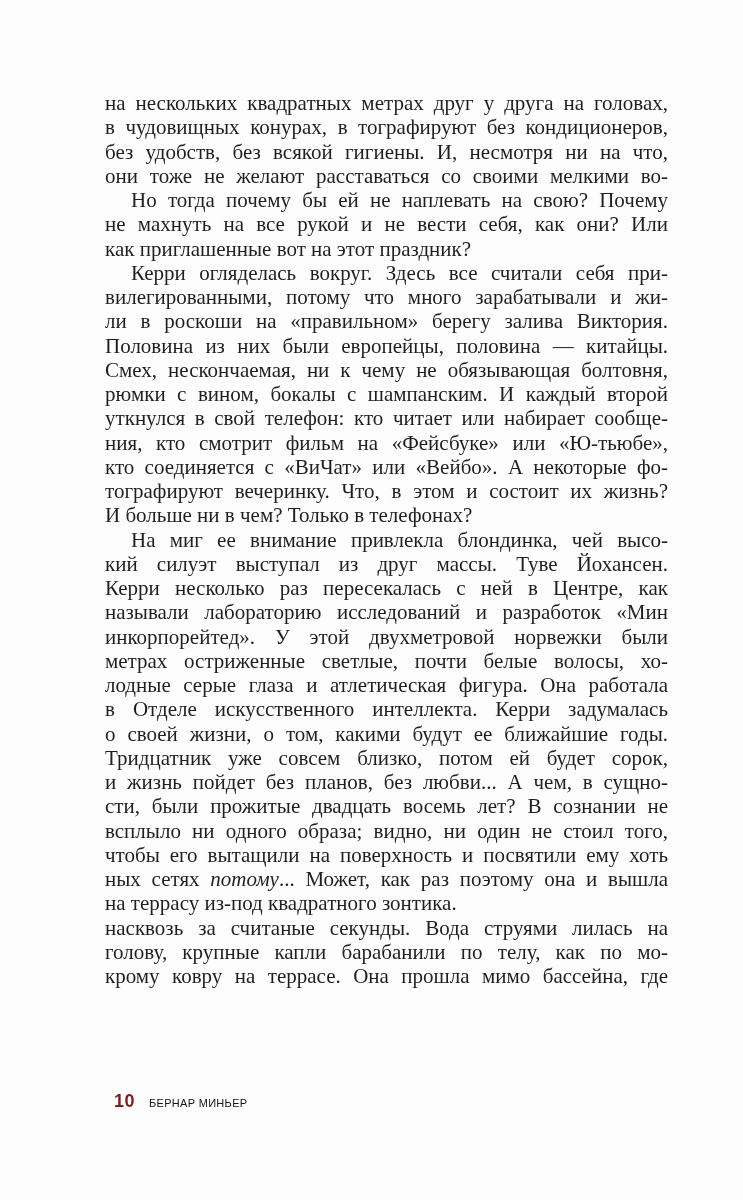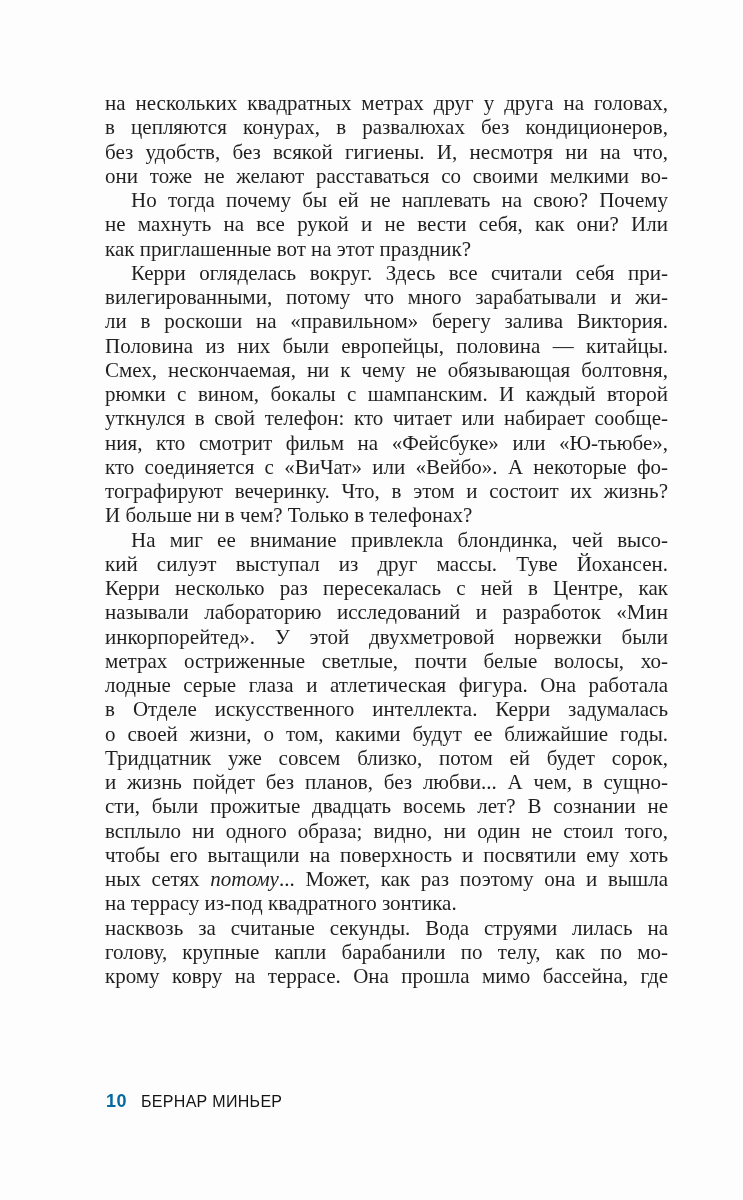--- a/index.html
+++ b/index.html
@@ -39,39 +39,40 @@
     left: 106px;
     top: 1091px;
     display: flex;
     align-items: baseline;
     gap: 14px;
     font-family: "Liberation Sans", "DejaVu Sans", sans-serif;
   }
   .footer .num {
     font-size: 18px;
     font-weight: 700;
-    color: #0369a1;
+    color: #7f1d1d;
     letter-spacing: 0.5px;
+    margin-left: 8px;
   }
   .footer .author {
-    font-size: 16px;
+    font-size: 11px;
     font-weight: 400;
     color: #141414;
     letter-spacing: 0.3px;
   }
 </style>
 </head>
 <body>
 
 <div class="page">
   <div class="text-column">
 
     <div class="para">
       <div class="ln">на нескольких квадратных метрах друг у друга на головах,</div>
-      <div class="ln">в цепляются конурах, в развалюхах без кондиционеров,</div>
+      <div class="ln">в чудовищных конурах, в тографируют без кондиционеров,</div>
       <div class="ln">без удобств, без всякой гигиены. И, несмотря ни на что,</div>
       <div class="ln">они тоже не желают расставаться со своими мелкими во-</div>
     </div>
 
     <div class="para">
       <div class="ln first">Но тогда почему бы ей не наплевать на свою? Почему</div>
       <div class="ln">не махнуть на все рукой и не вести себя, как они? Или</div>
       <div class="ln last">как приглашенные вот на этот праздник?</div>
     </div>
 

